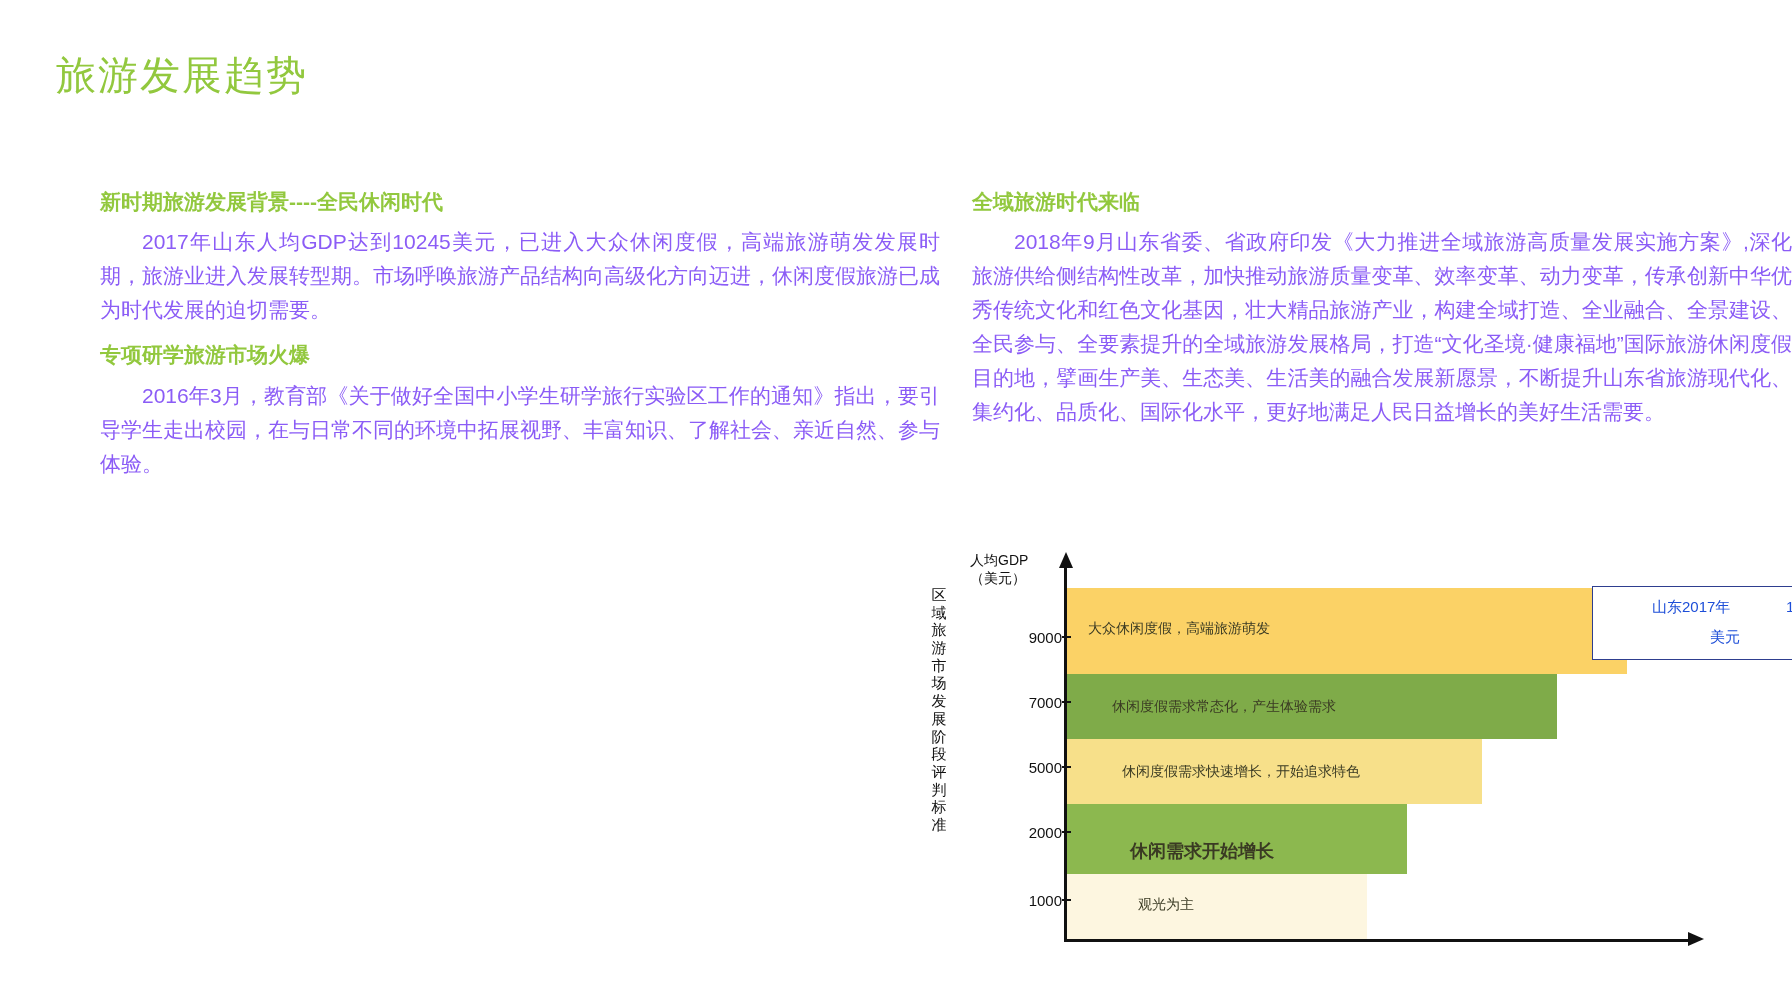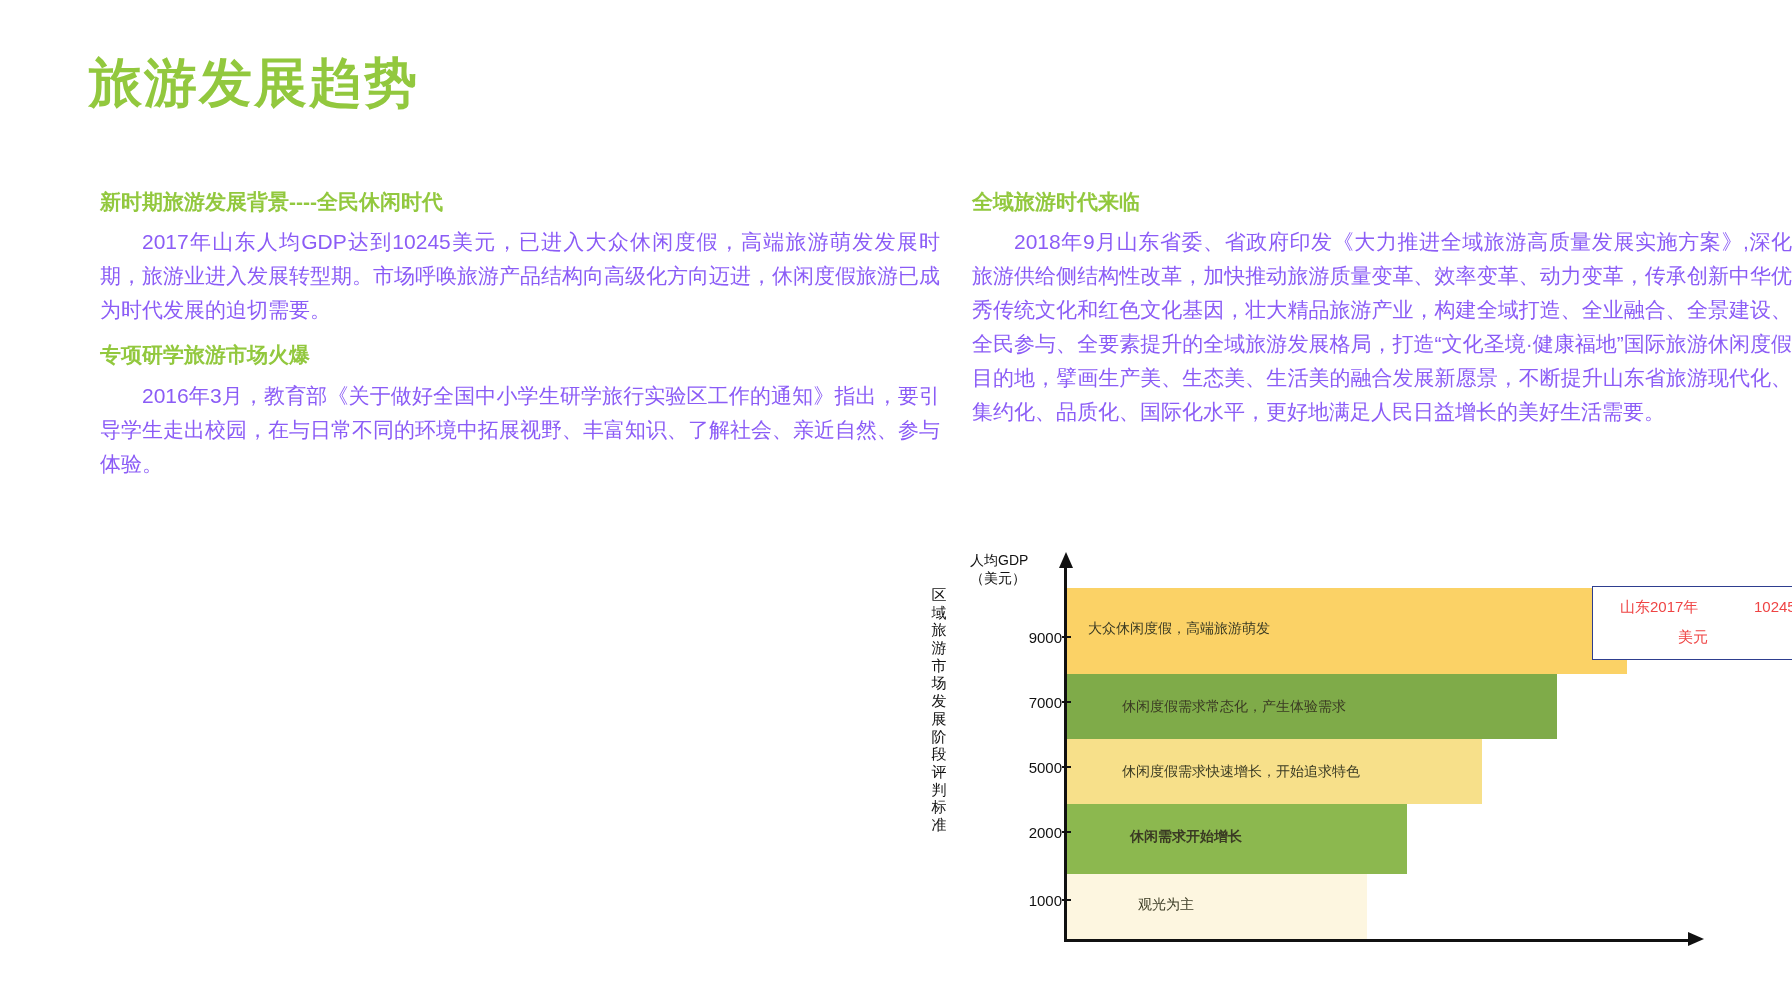--- a/index.html
+++ b/index.html
@@ -16,25 +16,24 @@
     position: relative;
   }
   .page {
     position: absolute;
     inset: 0;
   }
   .page-title {
     position: absolute;
     left: 56px;
     top: 48px;
-    font-size: 53px;
-    font-weight: bold;
+    font-size: 40px;
+    font-weight: normal;
     color: #92c83e;
     letter-spacing: 2px;
-    margin-left: 33px;
   }
   .col {
     position: absolute;
     top: 188px;
     margin-left: 44px;
   }
   .col-left {
     left: 56px;
     width: 840px;
   }
@@ -165,22 +164,23 @@
     box-sizing: border-box;
   }
   .callout-dash {
     position: absolute;
     border: 1.5px dashed #c0392b;
     box-sizing: border-box;
   }
   .callout-text {
     position: absolute;
     font-size: 15px;
-    color: #ef4444;
+    color: #1d4ed8;
     white-space: nowrap;
+    margin-left: 32px;
   }
   .ellipse-marker {
     position: absolute;
     width: 14px;
     height: 24px;
     border-radius: 50%;
     background: #7f7f6a;
   }
 </style>
 </head>
@@ -250,23 +250,23 @@
 
       <div class="band" style="top:222px; height:70px; width:340px; background:#8cb84f;"></div>
 
       <div class="band" style="top:157px; height:65px; width:415px; background:#f7e08a;"></div>
 
       <div class="band" style="top:92px; height:65px; width:490px; background:#7fab49;"></div>
 
       <div class="band" style="top:6px; height:86px; width:560px; background:#fbd266;"></div>
 
       <div class="band-label" style="left:24px; top:38px;">大众休闲度假，高端旅游萌发</div>
-      <div class="band-label" style="left:58px; top:116px;">休闲度假需求常态化，产生体验需求</div>
+      <div class="band-label" style="left:48px; top:116px;">休闲度假需求常态化，产生体验需求</div>
       <div class="band-label" style="left:58px; top:181px;">休闲度假需求快速增长，开始追求特色</div>
-      <div class="band-label" style="left:66px; top:246px; font-weight:bold; font-size:14px;">休闲需求开始增长</div>
+      <div class="band-label" style="left:66px; top:257px; font-weight:bold; font-size:18px;">休闲需求开始增长</div>
       <div class="band-label" style="left:74px; top:314px;">观光为主</div>
 
       <div class="tick" style="top:47px;">
         <span>9000</span>
         <span class="dash"></span>
       </div>
       <div class="tick" style="top:112px;">
         <span>7000</span>
         <span class="dash"></span>
       </div>

